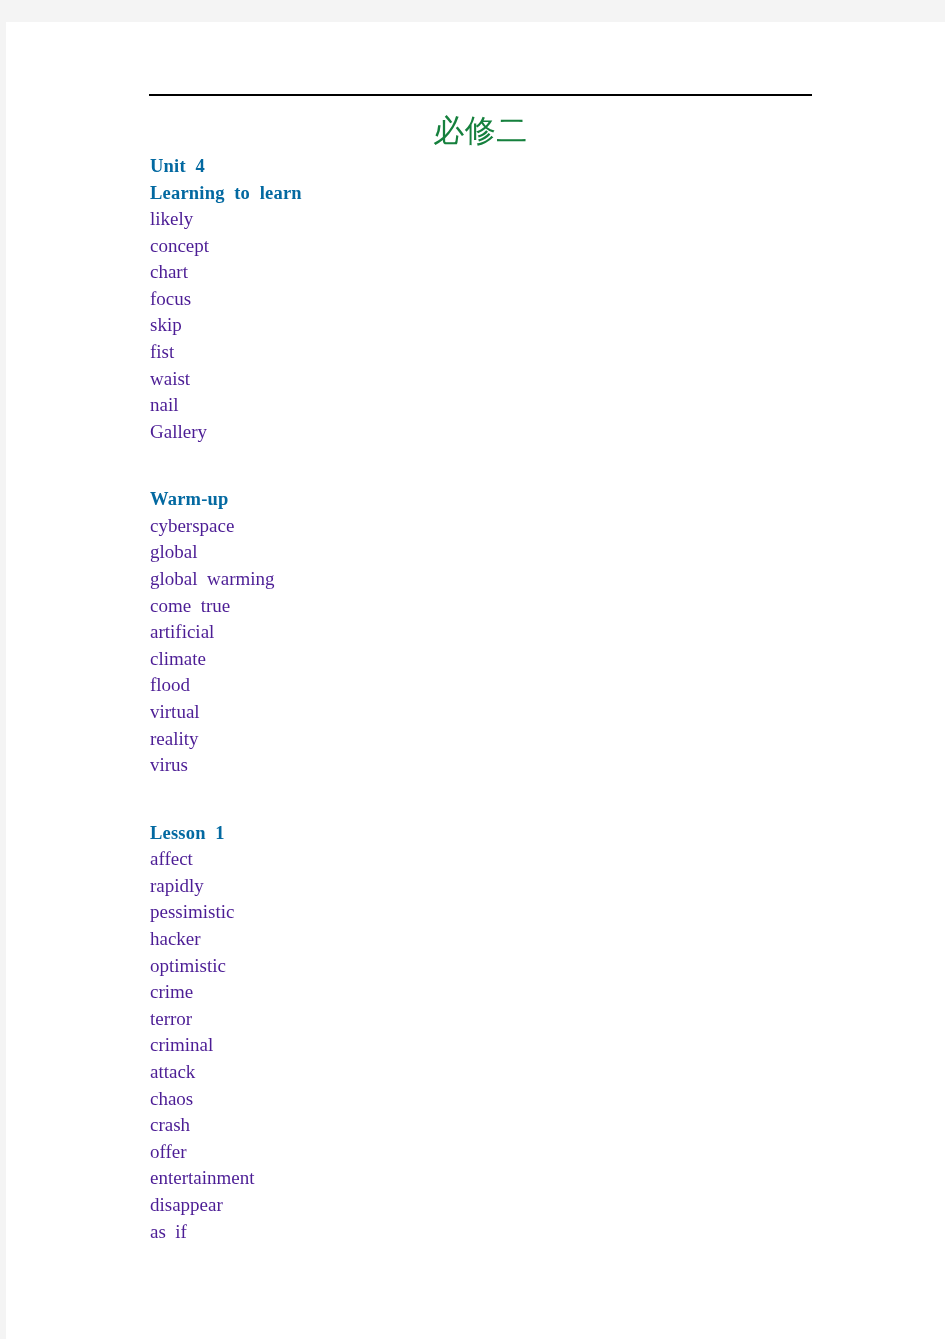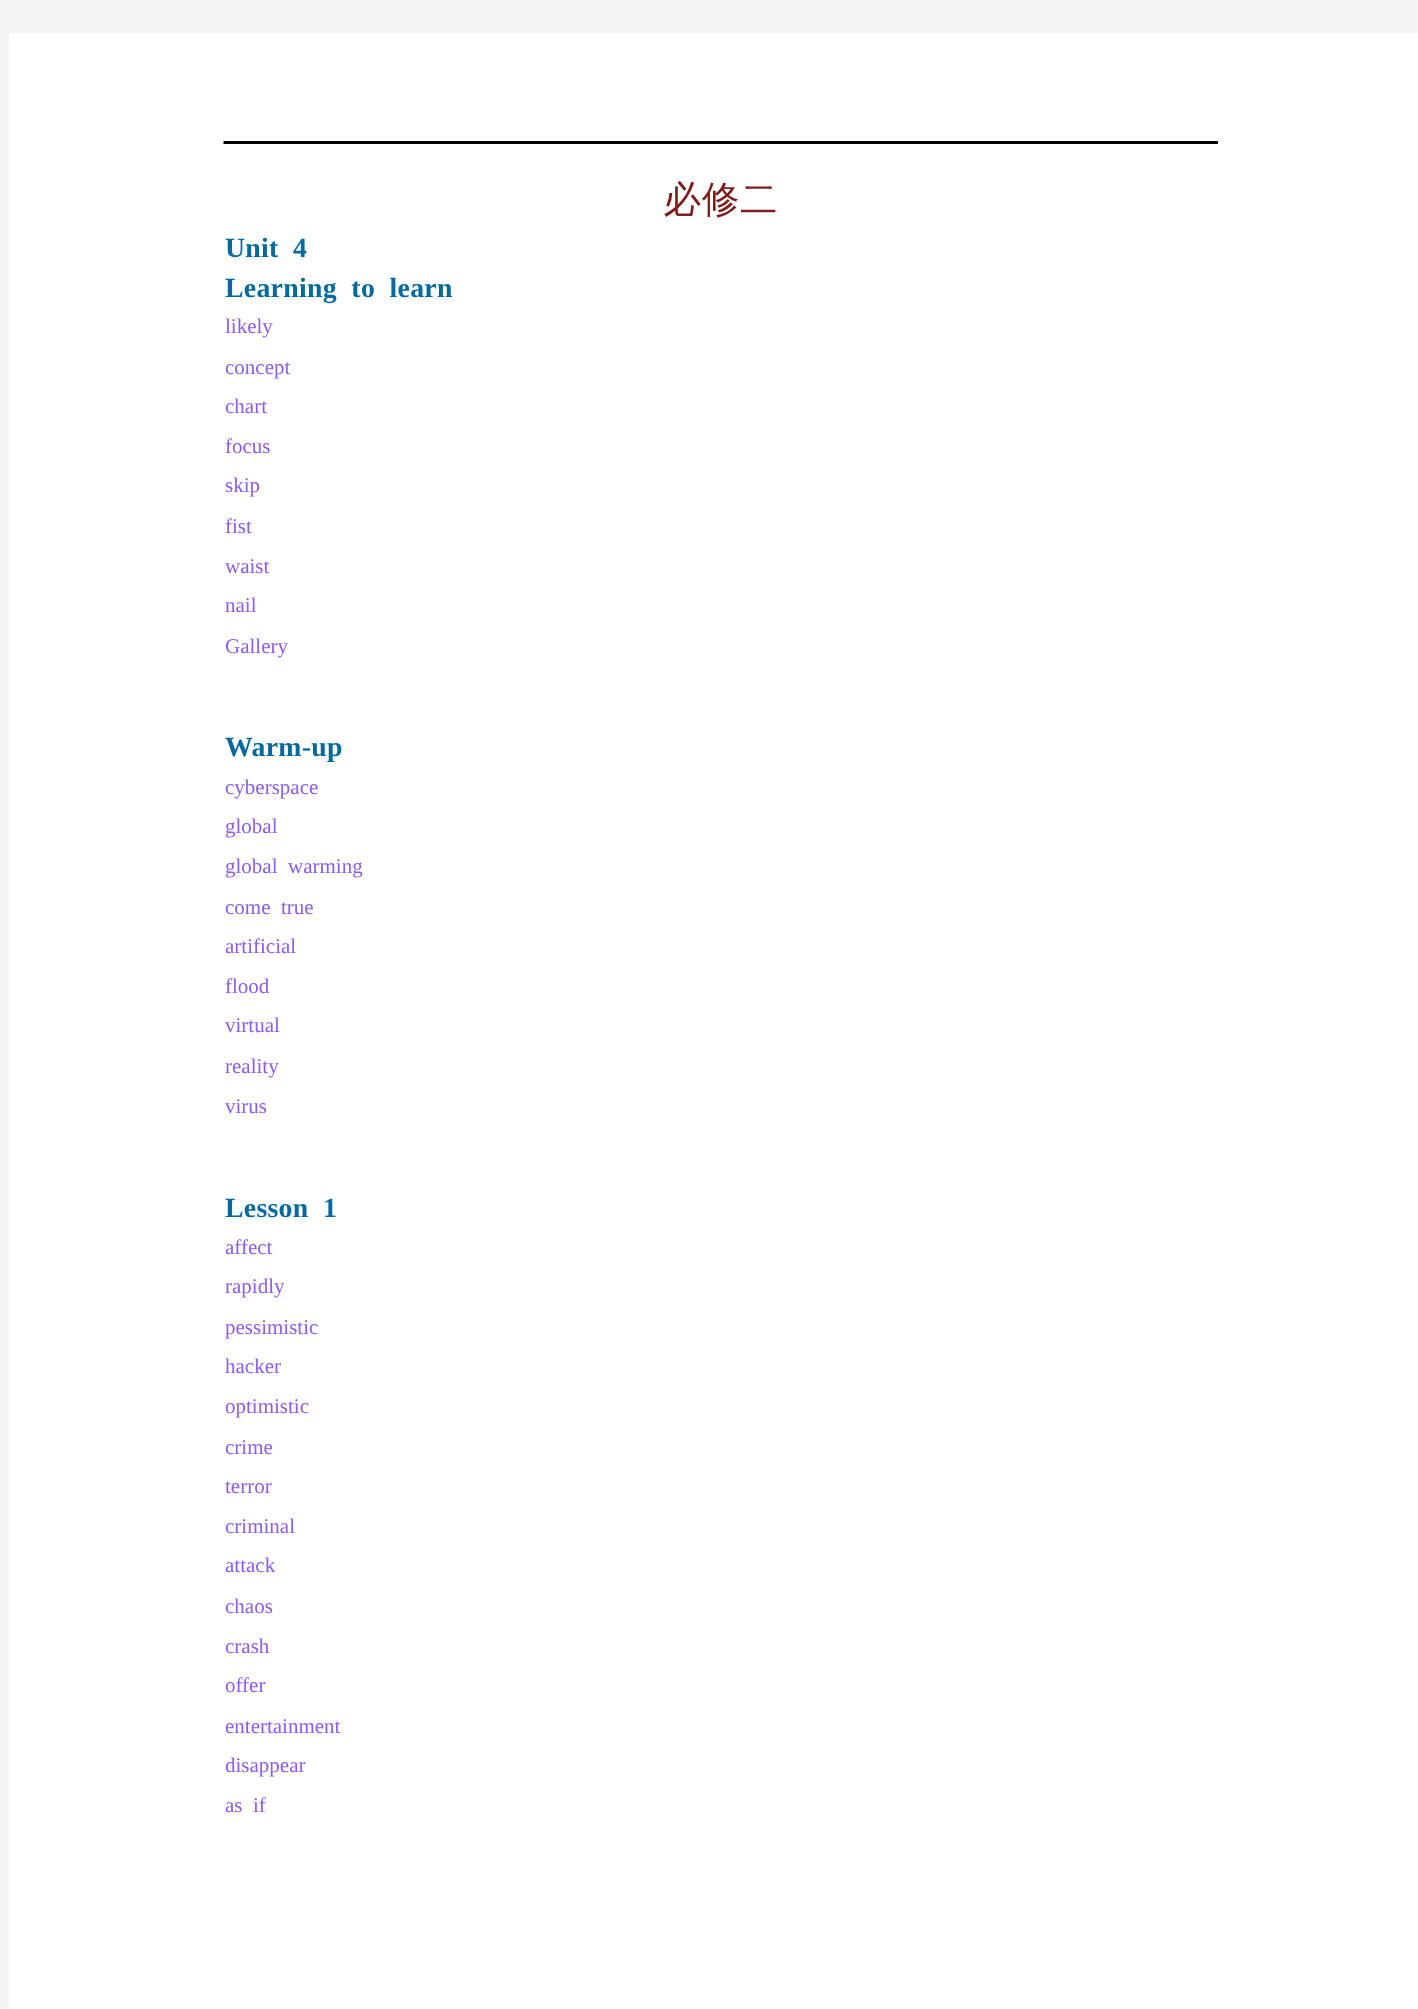--- a/index.html
+++ b/index.html
@@ -49,24 +49,24 @@
     height: 0;
     border-top: 2.5px solid #000000;
   }
 
   .doc-title {
     position: absolute;
     left: 143px;
     top: 94px;
     width: 663px;
     text-align: center;
-    font-size: 25px;
+    font-size: 31px;
     line-height: 34px;
-    color: #7f1d1d;
-    font-family: Liberation Sans, sans-serif;
+    color: #15803d;
+    font-family: Liberation Mono, monospace;
     letter-spacing: 0.5px;
   }
 
   .word-column {
     position: absolute;
     left: 144px;
     top: 131px;
     width: 600px;
   }
 
@@ -85,23 +85,23 @@
     white-space: pre;
     letter-spacing: 0.2px;
   }
 
   .word-list {
     list-style: none;
     margin: 0;
     padding: 0;
   }
   .word-item {
-    font-size: 14px;
+    font-size: 19px;
     line-height: 26.6px;
-    color: #8b5cf6;
+    color: #4c1d95;
     white-space: pre;
     font-weight: normal;
   }
 </style>
 </head>
 <body>
 
 <div class="viewer-top-band"></div>
 <div class="viewer-left-gutter"></div>
 
@@ -129,20 +129,21 @@
         </ul>
       </div>
       <div class="section">
         <div class="section-heading">Warm-up</div>
         <ul class="word-list">
           <li class="word-item">cyberspace</li>
           <li class="word-item">global</li>
           <li class="word-item">global  warming</li>
           <li class="word-item">come  true</li>
           <li class="word-item">artificial</li>
+          <li class="word-item">climate</li>
           <li class="word-item">flood</li>
           <li class="word-item">virtual</li>
           <li class="word-item">reality</li>
           <li class="word-item">virus</li>
         </ul>
       </div>
       <div class="section">
         <div class="section-heading">Lesson  1</div>
         <ul class="word-list">
           <li class="word-item">affect</li>

